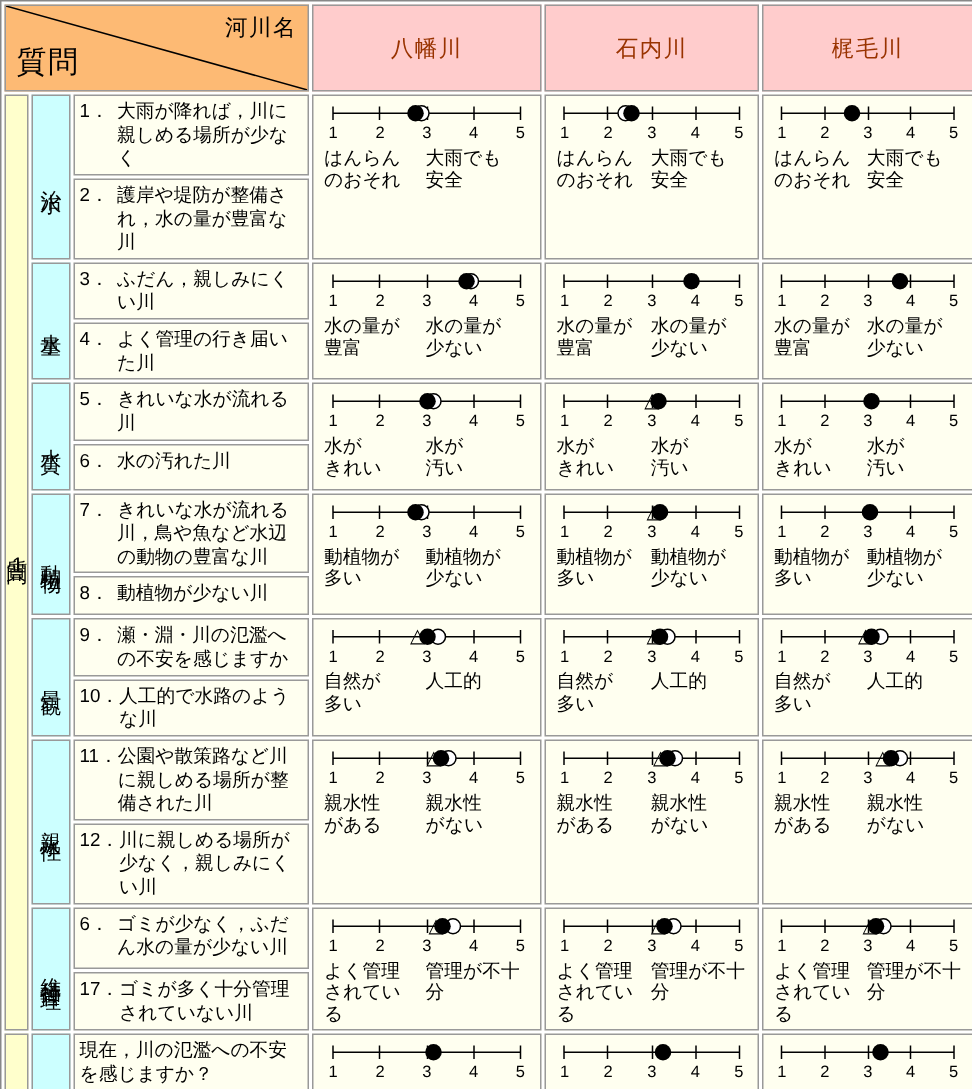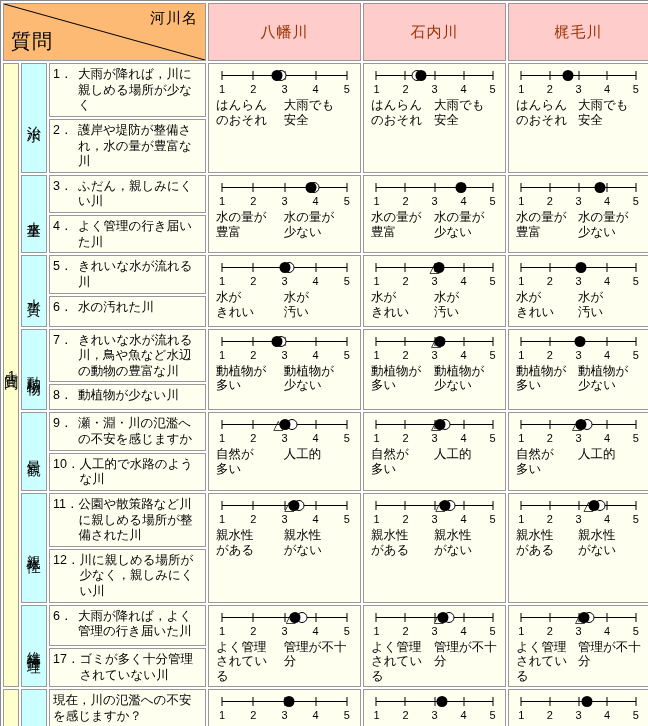--- a/index.html
+++ b/index.html
@@ -663,21 +663,21 @@
           </div>
         </td>
       </tr>
       <tr style="height: 41px;">
         <td class="category-cell" rowspan="2">
           <div class="vtext">維持管理</div>
         </td>
         <td class="question-cell">
           <div class="qrow">
             <span class="qno">6．</span>
-            <span class="qtext">大雨が降れば，よく管理の行き届いた川</span>
+            <span class="qtext">ゴミが少なく，ふだん水の量が少ない川</span>
           </div>
         </td>
         <td class="scale-cell" rowspan="2">
           <div class="scale">
             <div class="track">
               <div class="hline"></div>
               <div class="tick" style="left: 0%;"></div>
               <div class="tick" style="left: 25%;"></div>
               <div class="tick" style="left: 50%;"></div>
               <div class="tick" style="left: 75%;"></div>

